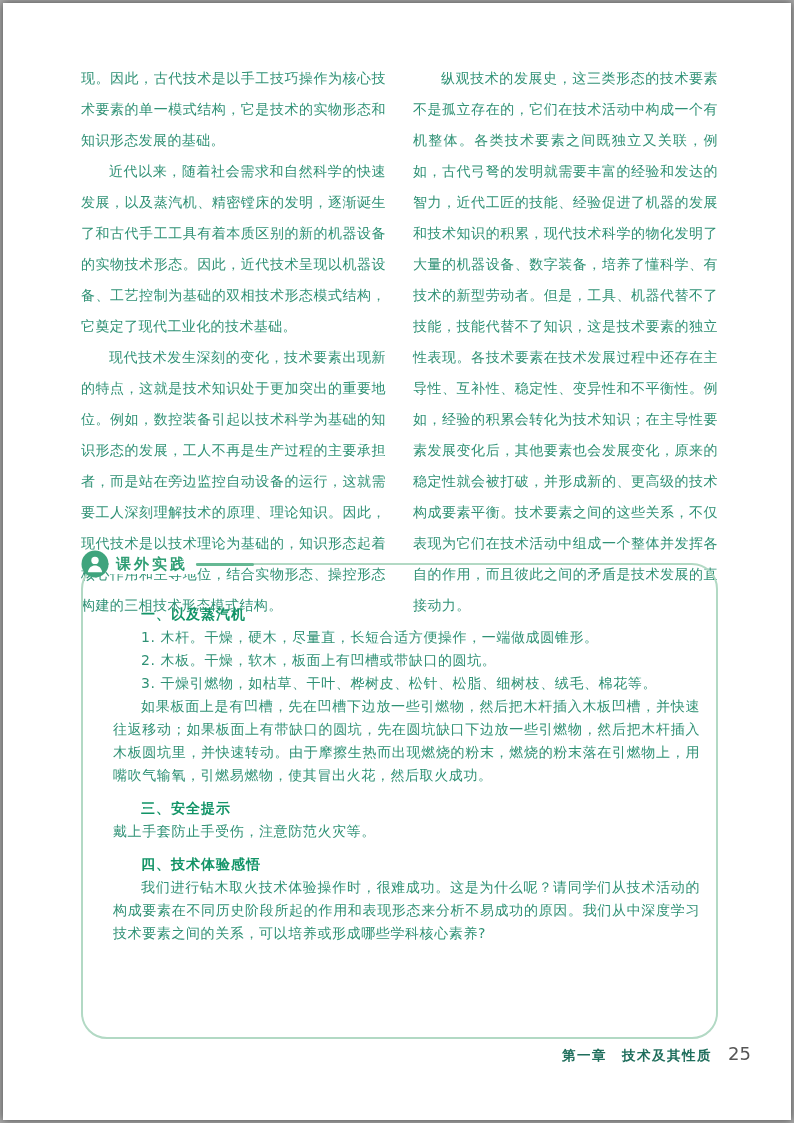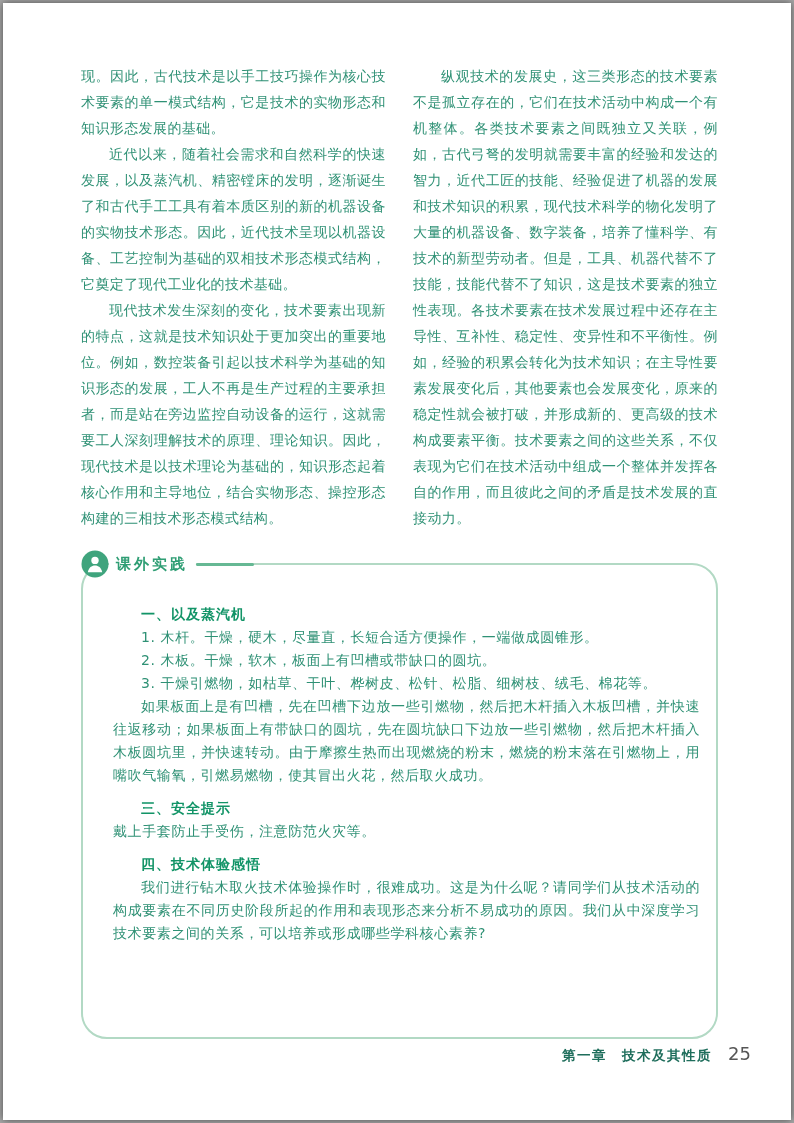--- a/index.html
+++ b/index.html
@@ -15,21 +15,21 @@
     box-shadow:0 0 8px rgba(0,0,0,0.55);
     overflow:hidden;
   }
   
   .columns {
     position:absolute; left:78px; top:60px; width:637px;
     display:flex; gap:27px;
   }
   .col { flex:1; min-width:0; }
   .body-p {
-    font-size:14px; line-height:26px; letter-spacing:0.4px;
+    font-size:14px; line-height:31px; letter-spacing:0.4px;
     color:var(--body_text, #2f9175);
     text-align:justify; text-indent:2em;
   }
   .body-p.no-indent { text-indent:0; }
 
   
   .practice { position:absolute; left:78px; top:547px; width:637px; }
   .practice-header {
     display:flex; align-items:center;
     position:relative; z-index:2; height:28px;

